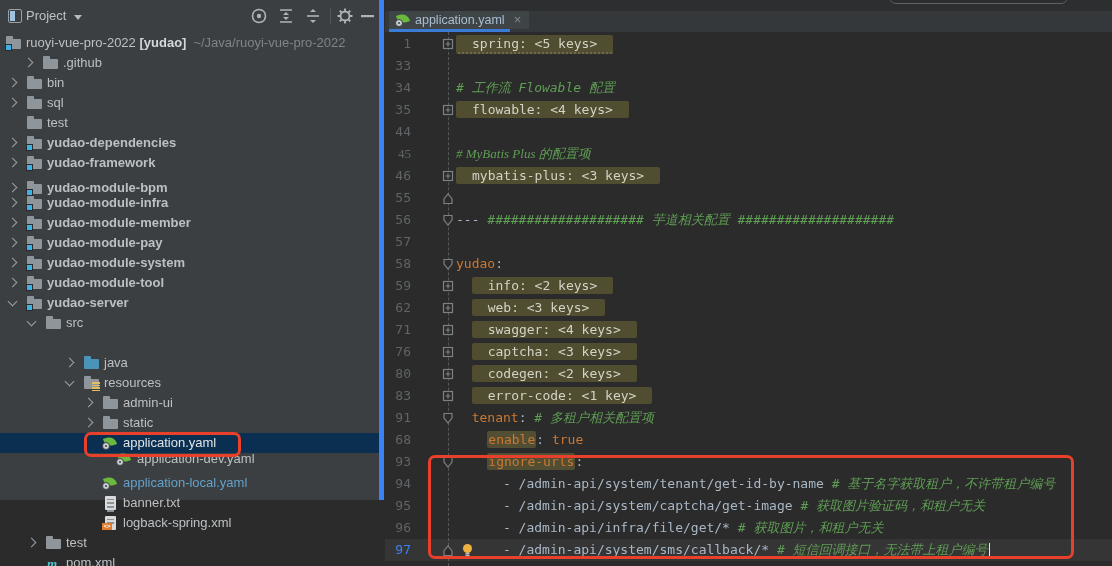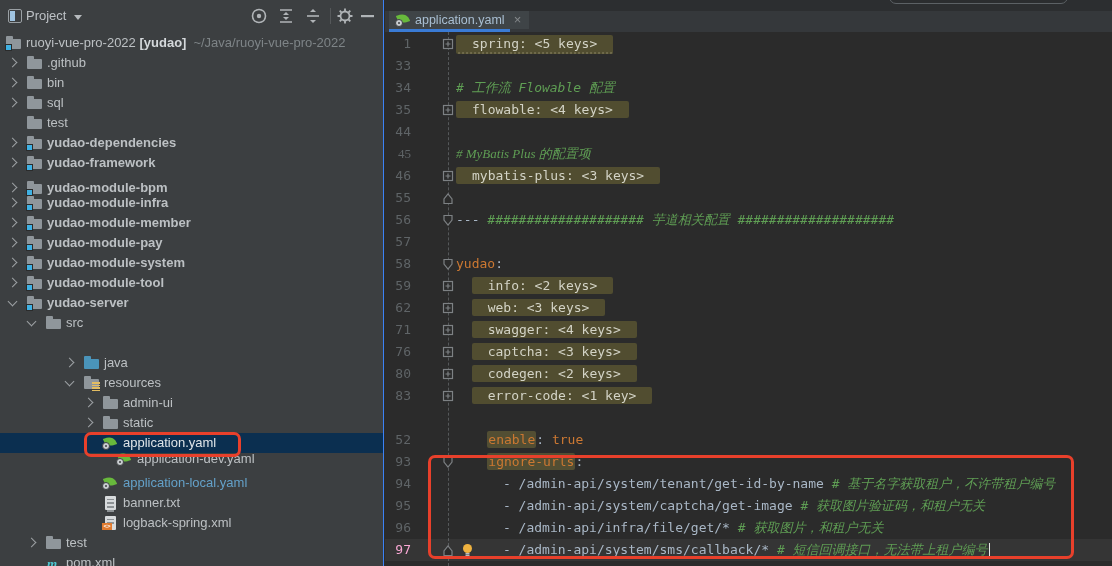--- a/index.html
+++ b/index.html
@@ -1,22 +1,22 @@
 <!DOCTYPE html>
 <html><head>
 <meta charset="utf-8">
 <style>
   * { margin:0; padding:0; box-sizing:border-box; }
   html,body { width:1112px; height:566px; overflow:hidden; background:#2b2b2b;
               font-family:"Liberation Sans","DejaVu Sans",sans-serif; }
   #stage { position:relative; width:1112px; height:566px; }
 
   
-  #project-panel { position:absolute; left:0; top:0; width:384px; height:566px;
-                   background:#3c3f41; border-right:1px solid #3b82f6; }
+  #project-panel { position:absolute; left:0; top:0; width:384px; height:500px;
+                   background:#3c3f41; border-right:5px solid #3b82f6; }
   #pp-header { position:absolute; left:0; top:0; width:100%; height:32px; }
   #pp-title { position:absolute; left:26px; top:8px; font-size:13px; color:#bdc1c5; }
   #pp-win-icon { position:absolute; left:8px; top:9px; width:14px; height:14px;
                  border:1px solid #9aa0a4; border-radius:2px; background:#3c3f41; }
   #pp-win-icon::after { content:""; position:absolute; left:1px; top:1px; width:5px; height:10px;
                  background:#9fc3e0; }
   #pp-caret { position:absolute; left:74px; top:15px; width:0; height:0;
               border-left:4px solid transparent; border-right:4px solid transparent;
               border-top:5px solid #b6babd; }
   .hd-ico { position:absolute; top:7px; width:18px; height:18px; color:#b0b4b7; }
@@ -71,21 +71,21 @@
   #tab .ticon { left:7px; top:2px; }
   #tab-close { color:#85898c; margin-left:9px; font-size:13px; }
 
   #code { position:absolute; left:0; top:32px; width:100%; height:534px;
           font-family:"DejaVu Sans Mono","Liberation Mono",monospace; font-size:13px; }
   #rail { position:absolute; left:63px; top:0; height:100%; width:0;
           border-left:1px dashed #55585a; }
   .cline { position:absolute; left:0; width:100%; height:22px; line-height:22px; white-space:pre; }
   .cline.cur { background:rgba(255,255,255,0.05); }
   .lnum { position:absolute; left:0; top:0; width:26px; text-align:right; color:#5f6467; }
-  .cline.cur .lnum { color:#f9a8d4; }
+  .cline.cur .lnum { color:#3b82f6; }
   .ctext { position:absolute; left:71px; top:0; }
   .pln { color:#a9b7c6; }
   .key { color:#cc7832; }
   .keyhl { color:#cc7832; background:#524e33; border-radius:2px; padding:1px 1px; }
   .com { color:#5f9e54; font-style:italic; }
   .fold { color:#d3d3c6; background:#514d30; border-radius:2px; padding:1px 16px; }
   .cline.dotted .fold { border-bottom:2px dotted #6f6a4b; }
   .marker { position:absolute; left:57px; top:5px; width:12px; height:12px; }
   .bulb { position:absolute; left:76px; top:4px; width:13px; height:14px; }
   .caret-bar { display:inline-block; width:1.5px; height:15px; background:#e8e8e8;
@@ -144,21 +144,21 @@
     </div>
     <div id="tree">
         <div class="trow" style="top: 0px;">
           <span class="ticon" style="left: 6px;">
             <span class="fold-tab"></span>
             <span class="fold-body"></span>
             <span class="mod-sq"></span>
           </span>
           <span class="tlabel" style="left: 26px;"><span class="tname">ruoyi-vue-pro-2022</span><span class="ttag"> [yudao]</span><span class="tpath">~/Java/ruoyi-vue-pro-2022</span></span>
         </div>
-        <div class="trow" style="top: 20px;">
+        <div class="trow" style="top: 20px; margin-left: 16px;">
           <span class="chev r" style="left: 8px;"></span>
           <span class="ticon" style="left: 27px;">
             <span class="fold-tab"></span>
             <span class="fold-body"></span>
           </span>
           <span class="tlabel" style="left: 47px;"><span class="tname">.github</span></span>
         </div>
         <div class="trow" style="top: 40px;">
           <span class="chev r" style="left: 8px;"></span>
           <span class="ticon" style="left: 27px;">
@@ -427,21 +427,24 @@
               <path d="M6 3.5 V8.5 M3.5 6 H8.5" stroke="#7d8184" stroke-width="1.2"></path>
             </svg></span><span class="ctext"><span class="pln">  </span><span class="fold">captcha: &lt;3 keys&gt;</span></span></div>
         <div class="cline" style="top: 331px;"><span class="lnum">80</span><span class="marker"><svg width="12" height="12" viewBox="0 0 12 12">
               <rect x="1.5" y="1.5" width="9" height="9" fill="#2b2b2b" stroke="#7d8184" stroke-width="1.2"></rect>
               <path d="M6 3.5 V8.5 M3.5 6 H8.5" stroke="#7d8184" stroke-width="1.2"></path>
             </svg></span><span class="ctext"><span class="pln">  </span><span class="fold">codegen: &lt;2 keys&gt;</span></span></div>
         <div class="cline" style="top: 353px;"><span class="lnum">83</span><span class="marker"><svg width="12" height="12" viewBox="0 0 12 12">
               <rect x="1.5" y="1.5" width="9" height="9" fill="#2b2b2b" stroke="#7d8184" stroke-width="1.2"></rect>
               <path d="M6 3.5 V8.5 M3.5 6 H8.5" stroke="#7d8184" stroke-width="1.2"></path>
             </svg></span><span class="ctext"><span class="pln">  </span><span class="fold">error-code: &lt;1 key&gt;</span></span></div>
-        <div class="cline" style="top: 397px;"><span class="lnum">52</span><span class="ctext"><span class="pln">    </span><span class="keyhl">enable</span><span class="pln">: </span><span class="key">true</span></span></div>
+        <div class="cline" style="top: 375px;"><span class="lnum">91</span><span class="marker"><svg width="12" height="13" viewBox="0 0 12 13">
+              <path d="M2 1.5 H10 V6 L6 11 L2 6 Z" fill="#2b2b2b" stroke="#7d8184" stroke-width="1.2"></path>
+            </svg></span><span class="ctext"><span class="pln">  </span><span class="key">tenant</span><span class="pln">: </span><span class="com"># 多租户相关配置项</span></span></div>
+        <div class="cline" style="top: 397px;"><span class="lnum">68</span><span class="ctext"><span class="pln">    </span><span class="keyhl">enable</span><span class="pln">: </span><span class="key">true</span></span></div>
         <div class="cline" style="top: 419px;"><span class="lnum">93</span><span class="marker"><svg width="12" height="13" viewBox="0 0 12 13">
               <path d="M2 1.5 H10 V6 L6 11 L2 6 Z" fill="#2b2b2b" stroke="#7d8184" stroke-width="1.2"></path>
             </svg></span><span class="ctext"><span class="pln">    </span><span class="keyhl">ignore-urls</span><span class="pln">:</span></span></div>
         <div class="cline" style="top: 441px;"><span class="lnum">94</span><span class="ctext"><span class="pln">      - /admin-api/system/tenant/get-id-by-name </span><span class="com"># 基于名字获取租户，不许带租户编号</span></span></div>
         <div class="cline" style="top: 463px;"><span class="lnum">95</span><span class="ctext"><span class="pln">      - /admin-api/system/captcha/get-image </span><span class="com"># 获取图片验证码，和租户无关</span></span></div>
         <div class="cline" style="top: 485px;"><span class="lnum">96</span><span class="ctext"><span class="pln">      - /admin-api/infra/file/get/* </span><span class="com"># 获取图片，和租户无关</span></span></div>
         <div class="cline cur" style="top: 507px;"><span class="lnum">97</span><span class="marker"><svg width="12" height="13" viewBox="0 0 12 13">
               <path d="M2 11.5 H10 V7 L6 2 L2 7 Z" fill="#2b2b2b" stroke="#7d8184" stroke-width="1.2"></path>
             </svg></span><span class="bulb"><svg width="13" height="14" viewBox="0 0 13 14">
               <circle cx="6.5" cy="5.5" r="4.5" fill="#efb23f"></circle>

